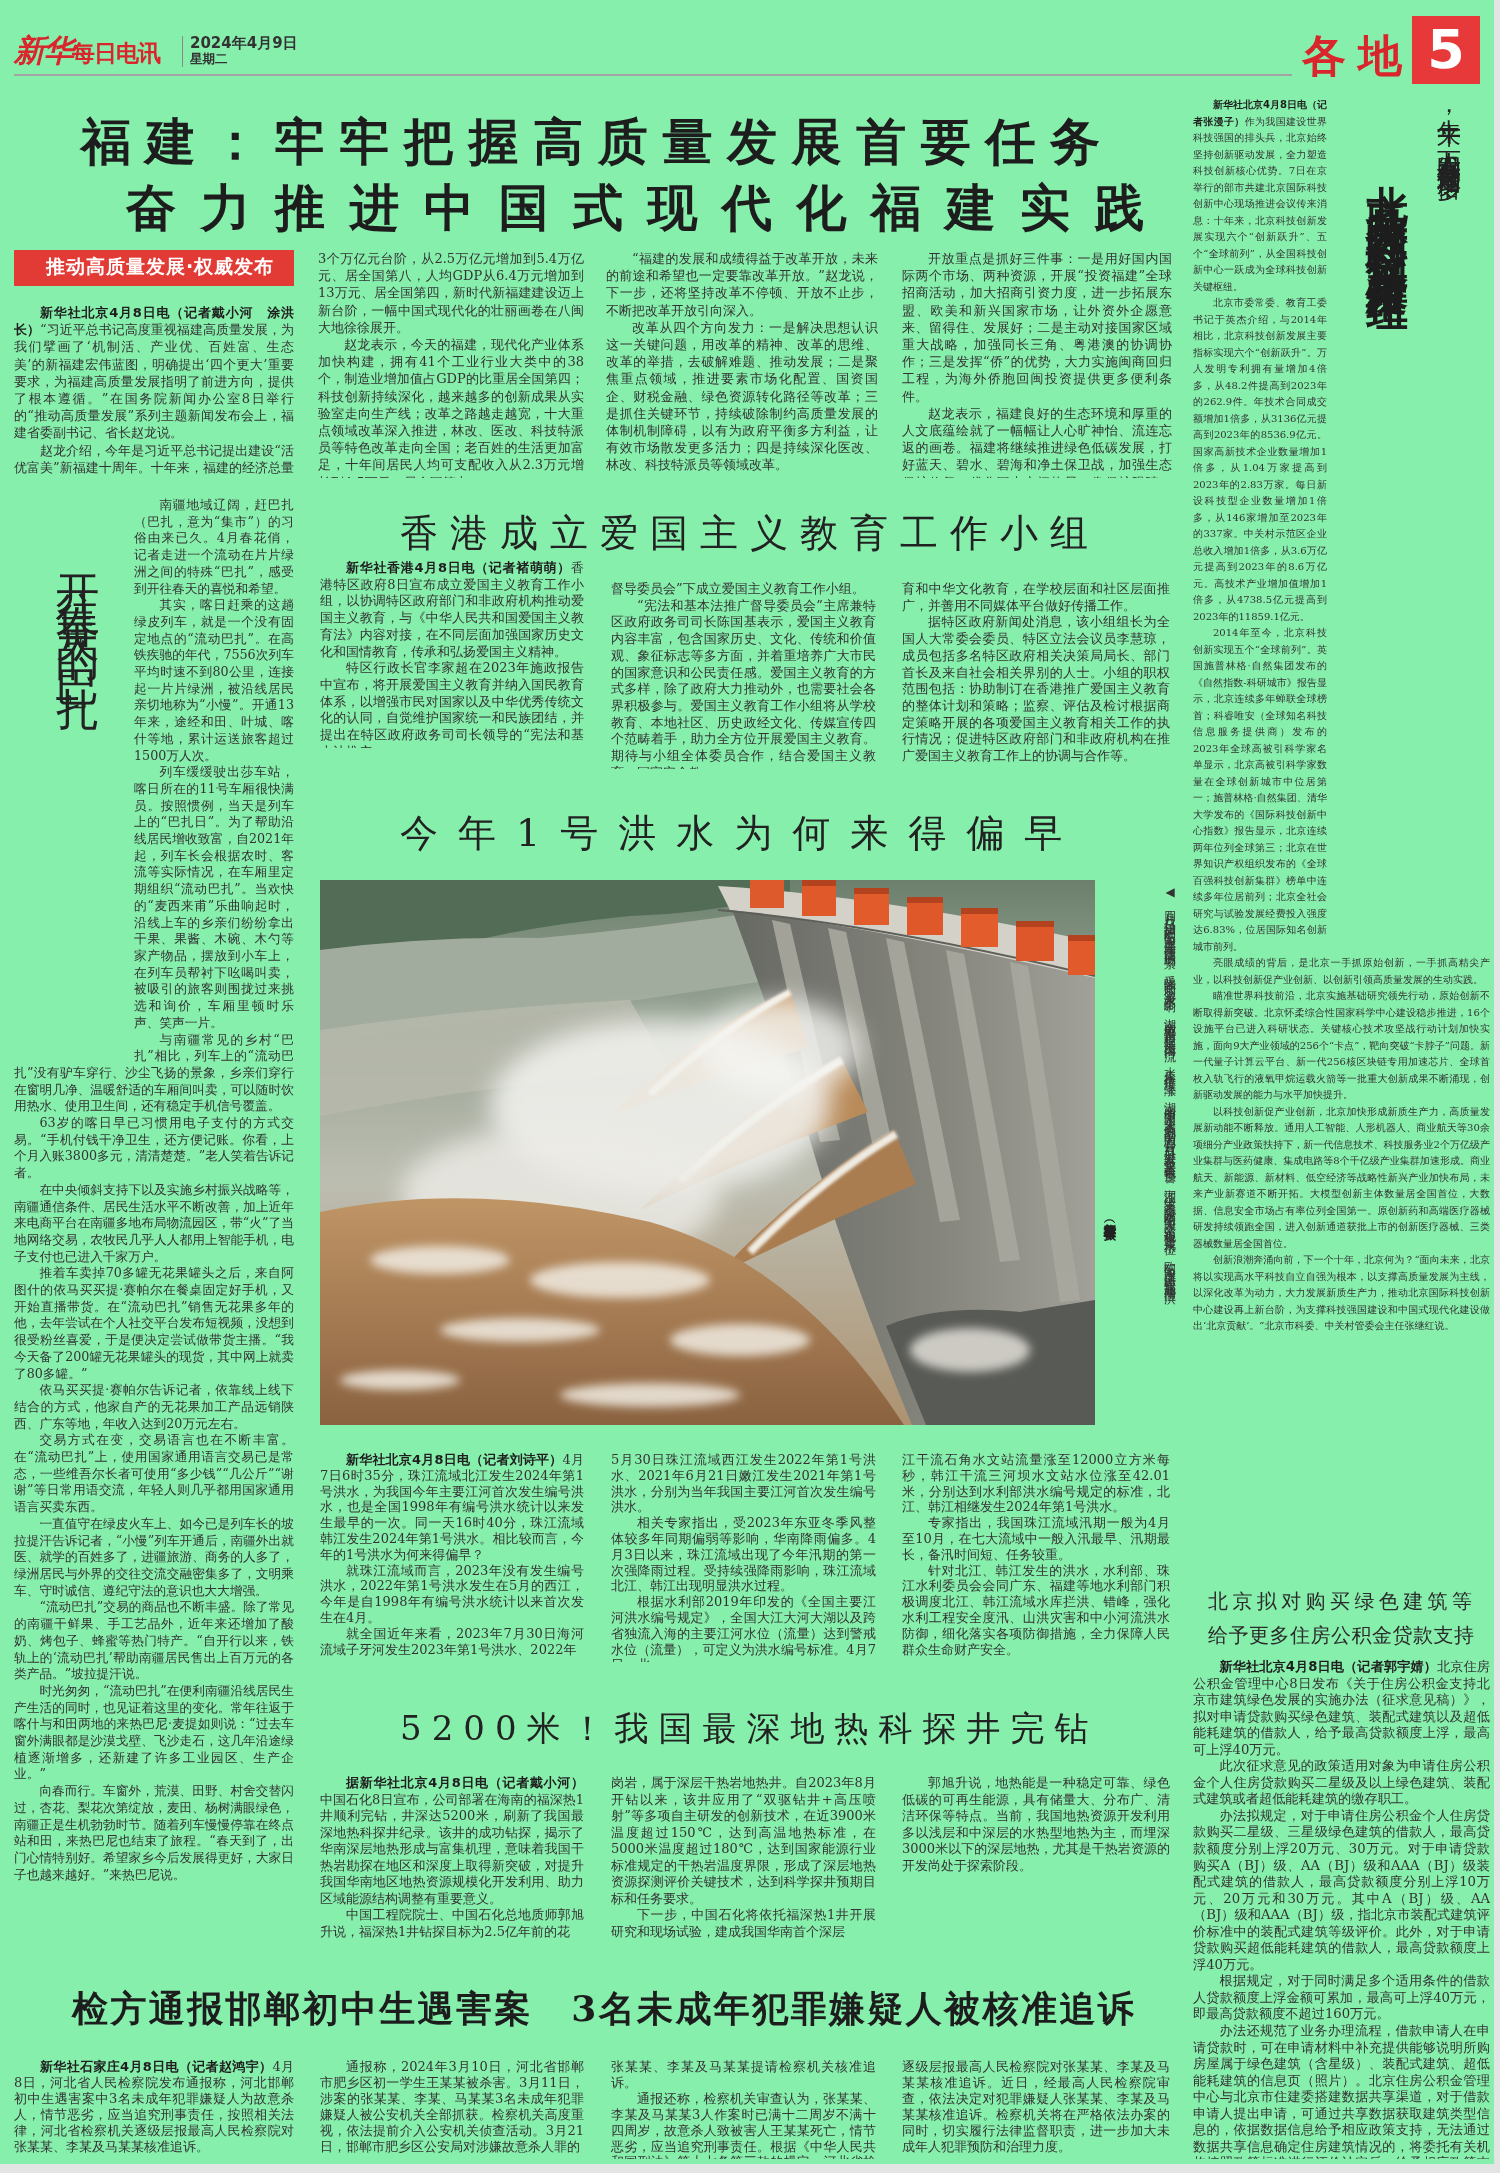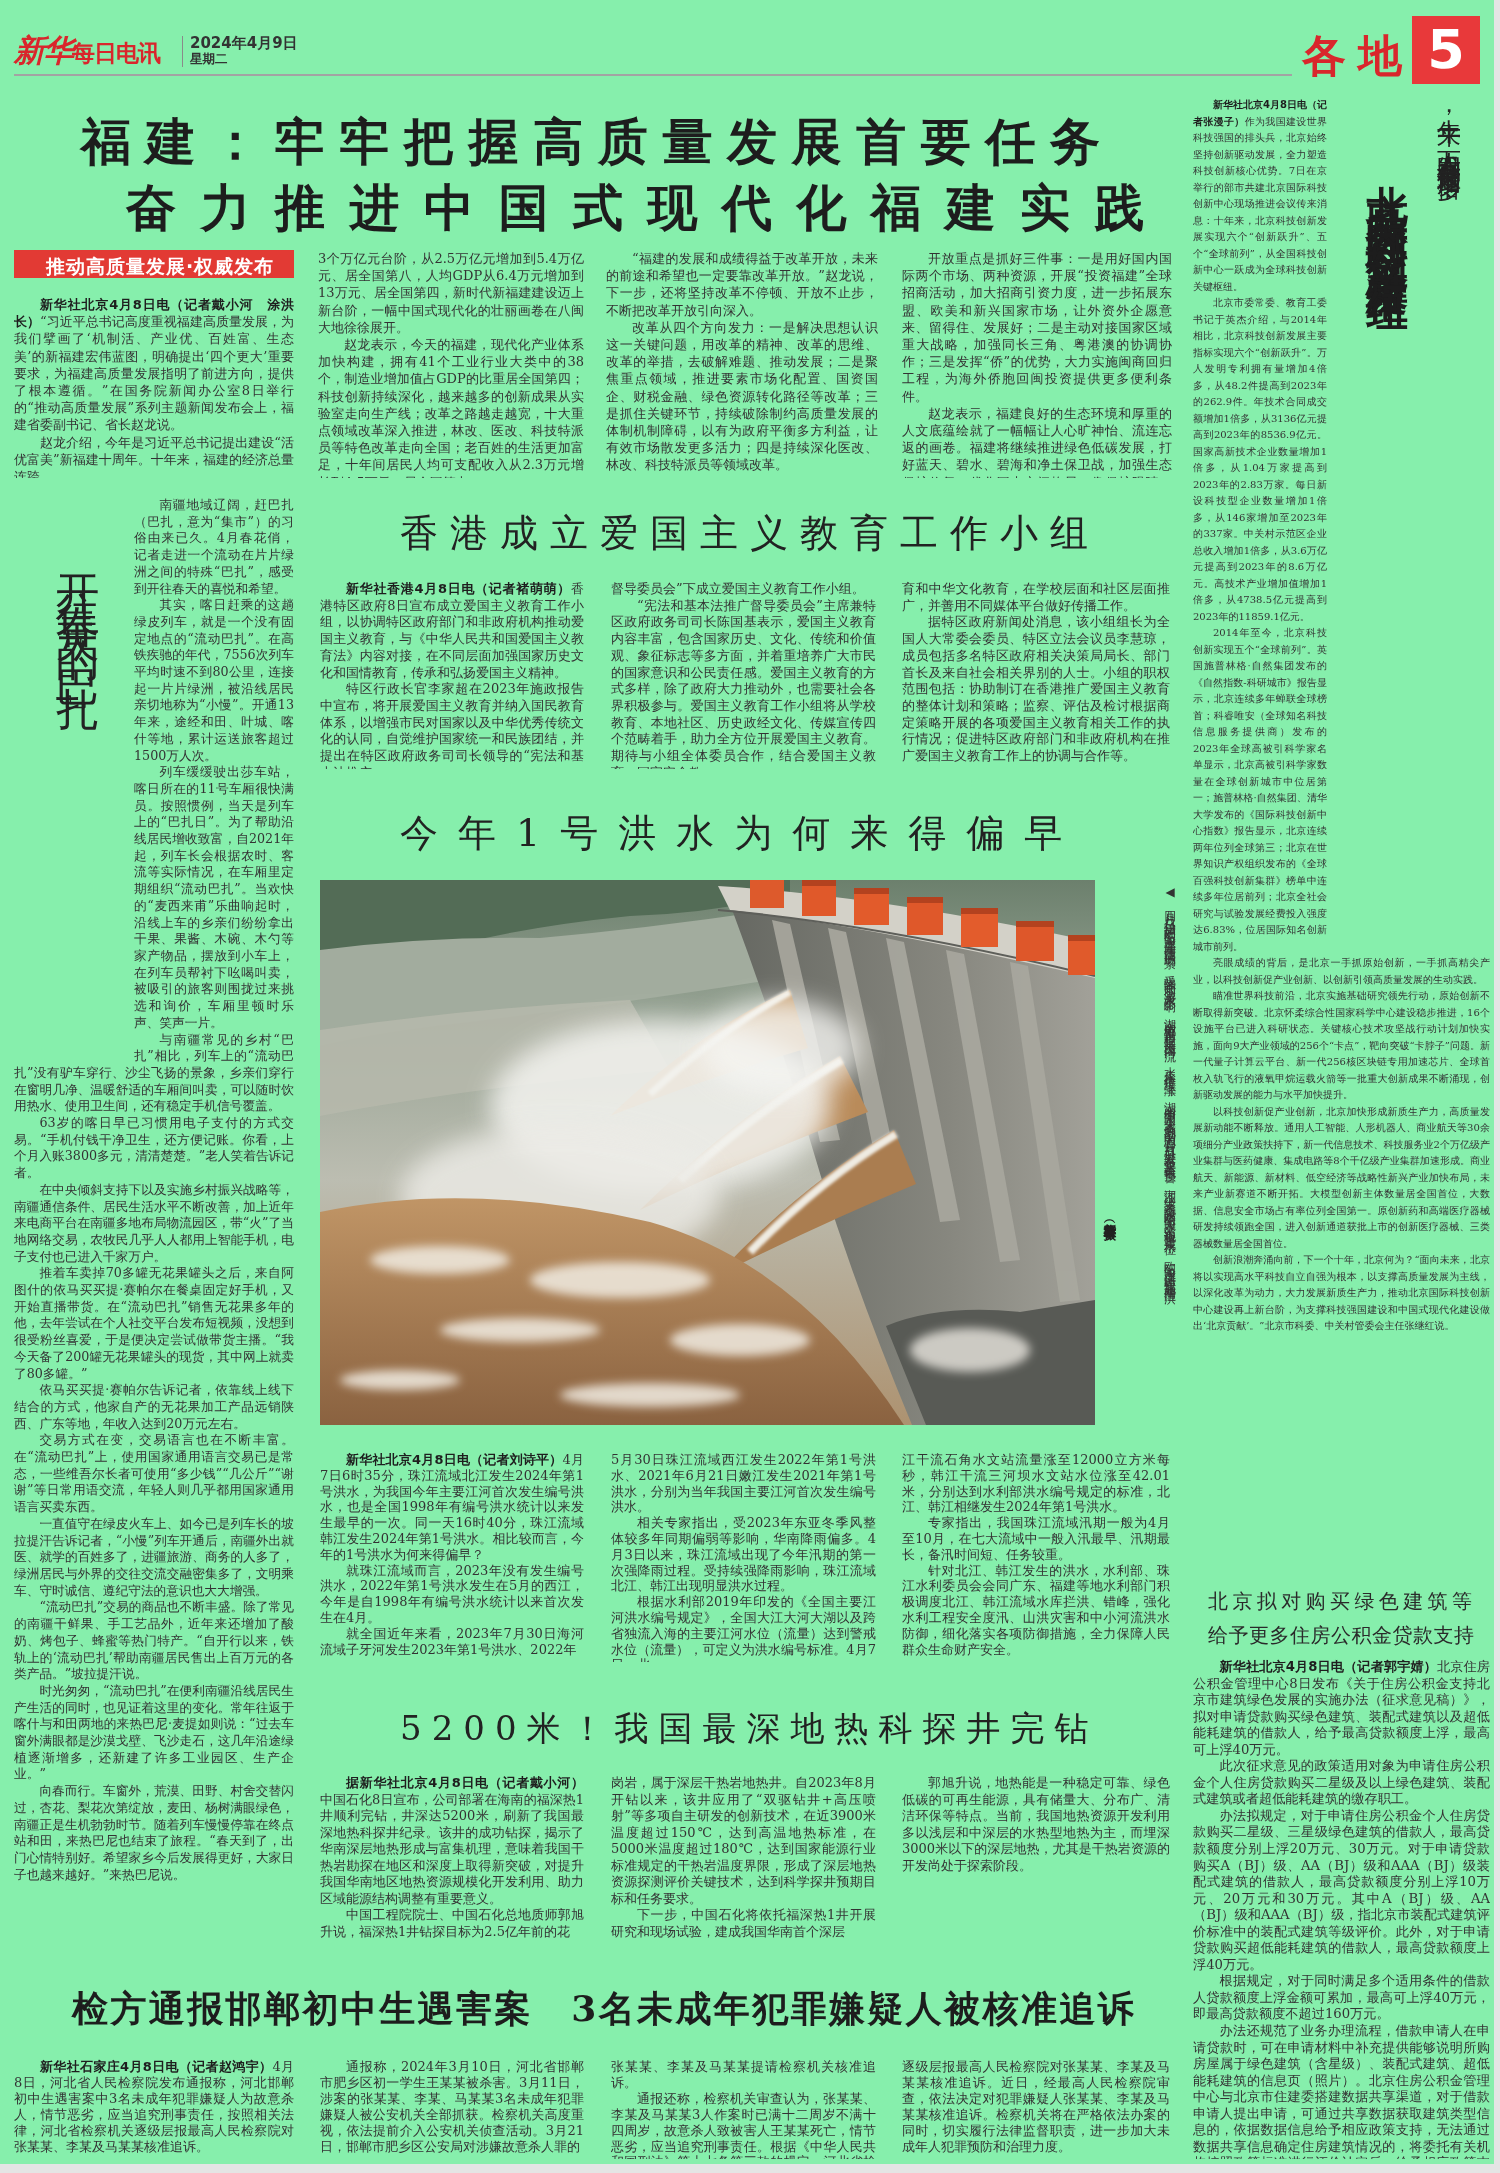--- a/index.html
+++ b/index.html
@@ -21,21 +21,21 @@
 .logo .rest{font-size:23px;font-weight:bold;font-family:"DejaVu Sans",sans-serif;letter-spacing:-1px;}
 .mast-div{left:182px;top:36px;width:1px;height:31px;background:#8a8a8a;}
 .mast-date{left:190px;top:36px;font-family:"DejaVu Sans",sans-serif;font-size:15px;font-weight:bold;color:#333;line-height:14px;}
 .mast-week{left:190px;top:52px;font-family:"DejaVu Sans",sans-serif;font-size:12.5px;font-weight:bold;color:#333;line-height:14px;}
 .mast-rule{left:14px;top:74px;width:1278px;height:2px;background:#a3a3a3;}
 .section-name{left:1302px;top:32px;font-size:44px;line-height:48px;font-weight:bold;color:#d9262c;letter-spacing:12px;white-space:nowrap;}
 .page-num{left:1412px;top:16px;width:68px;height:68px;background:#e8393a;color:#fff;font-family:"DejaVu Sans",sans-serif;font-weight:bold;font-size:54px;line-height:68px;text-align:center;}
 
 .hl-main{left:81px;font-size:50px;line-height:60px;font-weight:bold;color:#1d1d1d;white-space:nowrap;}
 .hl{font-size:38px;line-height:46px;color:#222;white-space:nowrap;}
-.banner{height:28px;background:#e23a34;color:#fff;font-family:"DejaVu Sans",sans-serif;font-weight:bold;font-size:19px;line-height:32px;text-align:center;letter-spacing:1px;margin-bottom:18px;text-indent:0;padding-left:12px;}
+.banner{height:36px;background:#e23a34;color:#fff;font-family:"DejaVu Sans",sans-serif;font-weight:bold;font-size:19px;line-height:32px;text-align:center;letter-spacing:1px;margin-bottom:18px;text-indent:0;padding-left:12px;}
 
 .bz{left:14px;top:497px;width:280px;height:1445px;font-size:12.7px;line-height:16.7px;text-align:justify;color:#333;overflow:hidden;}
 .bz p{text-indent:2em;}
 .bz .spacer{float:left;width:120px;height:557px;}
 .bz-title{left:49px;top:540px;writing-mode:vertical-rl;text-orientation:upright;font-family:"DejaVu Sans",sans-serif;font-weight:300;font-size:44px;letter-spacing:16px;color:#222;white-space:nowrap;}
 
 .bj{left:1193px;top:97px;width:297px;height:1462px;font-size:10px;line-height:16.5px;text-align:justify;color:#333;overflow:hidden;}
 .bj p{text-indent:2em;}
 .bj .spacer{float:right;width:163px;height:832px;}
 .bj-title{left:1359px;top:152px;writing-mode:vertical-rl;text-orientation:upright;font-size:42px;font-weight:bold;letter-spacing:8px;color:#1d1d1d;white-space:nowrap;}
@@ -97,21 +97,21 @@
     <p>依马买买提·赛帕尔告诉记者，依靠线上线下结合的方式，他家自产的无花果加工产品远销陕西、广东等地，年收入达到20万元左右。</p>
     <p>交易方式在变，交易语言也在不断丰富。在“流动巴扎”上，使用国家通用语言交易已是常态，一些维吾尔长者可使用“多少钱”“几公斤”“谢谢”等日常用语交流，年轻人则几乎都用国家通用语言买卖东西。</p>
     <p>一直值守在绿皮火车上、如今已是列车长的坡拉提汗告诉记者，“小慢”列车开通后，南疆外出就医、就学的百姓多了，进疆旅游、商务的人多了，绿洲居民与外界的交往交流交融密集多了，文明乘车、守时诚信、遵纪守法的意识也大大增强。</p>
     <p>“流动巴扎”交易的商品也不断丰盛。除了常见的南疆干鲜果、手工艺品外，近年来还增加了酸奶、烤包子、蜂蜜等热门特产。“自开行以来，铁轨上的‘流动巴扎’帮助南疆居民售出上百万元的各类产品。”坡拉提汗说。</p>
     <p>时光匆匆，“流动巴扎”在便利南疆沿线居民生产生活的同时，也见证着这里的变化。常年往返于喀什与和田两地的来热巴尼·麦提如则说：“过去车窗外满眼都是沙漠戈壁、飞沙走石，这几年沿途绿植逐渐增多，还新建了许多工业园区、生产企业。”</p>
     <p>向春而行。车窗外，荒漠、田野、村舍交替闪过，杏花、梨花次第绽放，麦田、杨树满眼绿色，南疆正是生机勃勃时节。随着列车慢慢停靠在终点站和田，来热巴尼也结束了旅程。“春天到了，出门心情特别好。希望家乡今后发展得更好，大家日子也越来越好。”来热巴尼说。</p>
 
   </div>
 
   <div class="abs hl" style="left:400px;top:510px;letter-spacing:12px;">香港成立爱国主义教育工作小组</div>
-  <div class="txt mid" style="left:320px;top:581px;width:264px;height:188px;">
+  <div class="txt mid" style="left:320px;top:560px;width:264px;height:188px;">
     <p><span class="dl">新华社香港4月8日电（记者褚萌萌）</span><span>香港特区政府8日宣布成立爱国主义教育工作小组，以协调特区政府部门和非政府机构推动爱国主义教育，与《中华人民共和国爱国主义教育法》内容对接，在不同层面加强国家历史文化和国情教育，传承和弘扬爱国主义精神。</span></p>
     <p>特区行政长官李家超在2023年施政报告中宣布，将开展爱国主义教育并纳入国民教育体系，以增强市民对国家以及中华优秀传统文化的认同，自觉维护国家统一和民族团结，并提出在特区政府政务司司长领导的“宪法和基本法推广</p>
   </div>
   <div class="txt mid" style="left:611px;top:581px;width:265px;height:188px;">
     <p class="cont">督导委员会”下成立爱国主义教育工作小组。</p>
     <p>“宪法和基本法推广督导委员会”主席兼特区政府政务司司长陈国基表示，爱国主义教育内容丰富，包含国家历史、文化、传统和价值观、象征标志等多方面，并着重培养广大市民的国家意识和公民责任感。爱国主义教育的方式多样，除了政府大力推动外，也需要社会各界积极参与。爱国主义教育工作小组将从学校教育、本地社区、历史政经文化、传媒宣传四个范畴着手，助力全方位开展爱国主义教育。期待与小组全体委员合作，结合爱国主义教育、国家安全教</p>
   </div>
   <div class="txt mid" style="left:902px;top:581px;width:268px;height:188px;">
     <p class="cont">育和中华文化教育，在学校层面和社区层面推广，并善用不同媒体平台做好传播工作。</p>
     <p>据特区政府新闻处消息，该小组组长为全国人大常委会委员、特区立法会议员李慧琼，成员包括多名特区政府相关决策局局长、部门首长及来自社会相关界别的人士。小组的职权范围包括：协助制订在香港推广爱国主义教育的整体计划和策略；监察、评估及检讨根据商定策略开展的各项爱国主义教育相关工作的执行情况；促进特区政府部门和非政府机构在推广爱国主义教育工作上的协调与合作等。</p>

